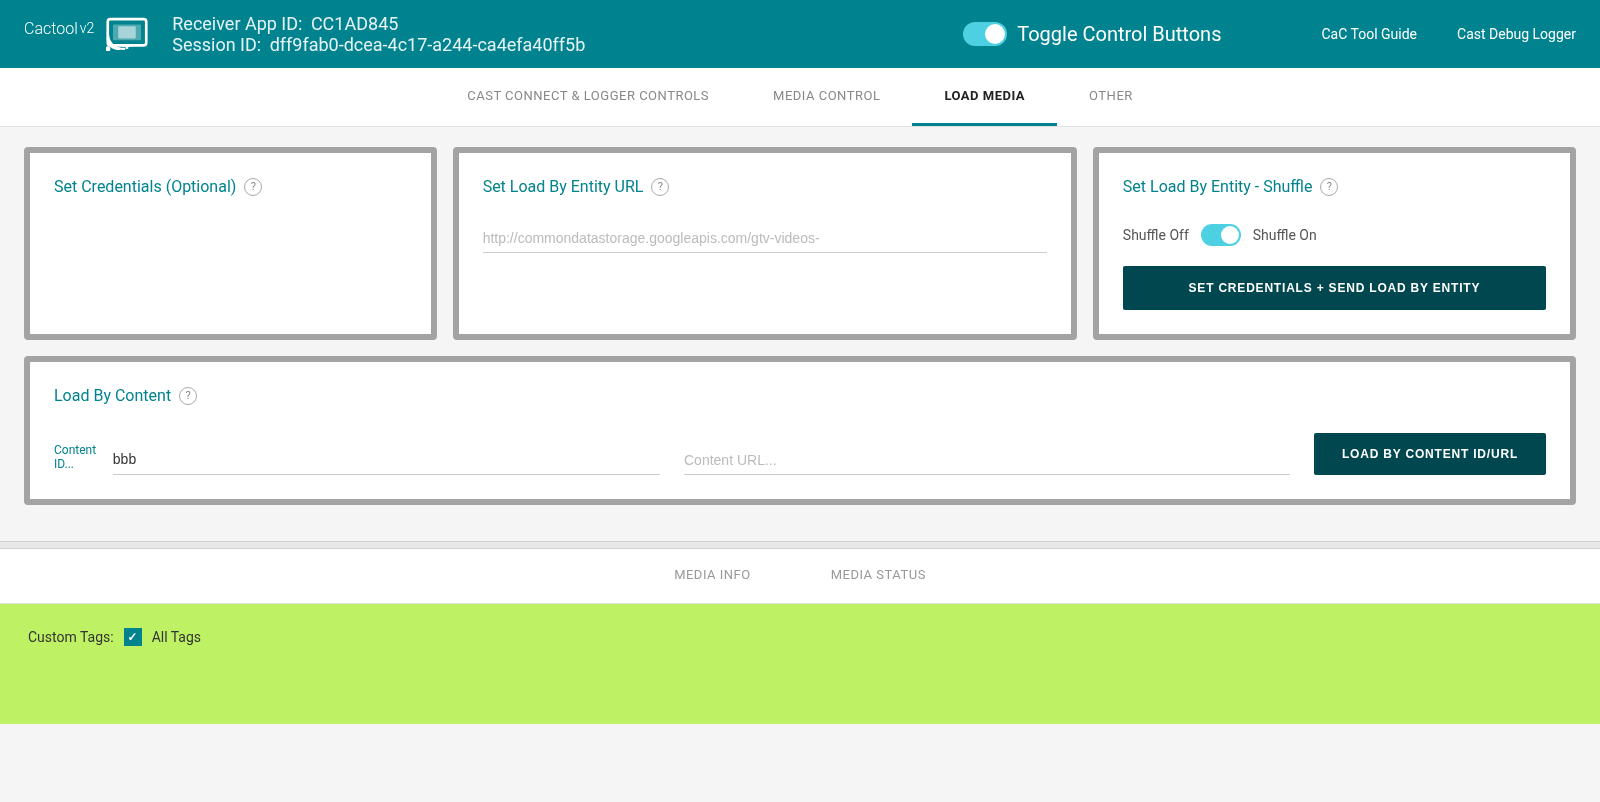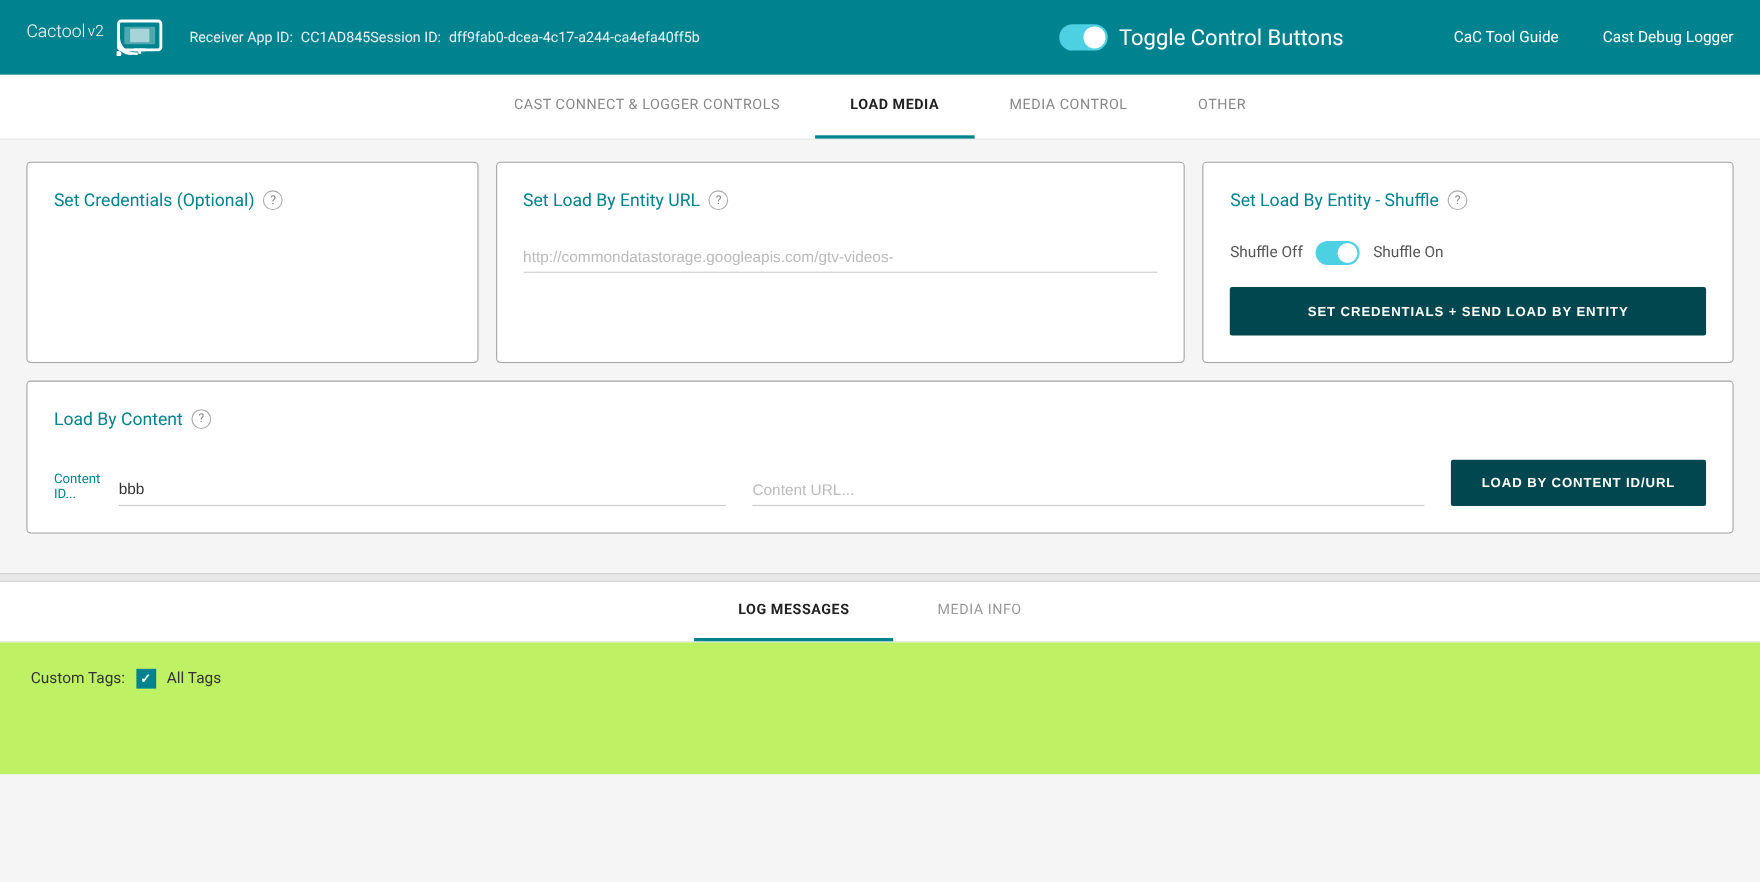--- a/index.html
+++ b/index.html
@@ -28,22 +28,22 @@
     .logo-text span {
       font-size: 16px;
       vertical-align: super;
     }
     .cast-icon {
       width: 42px;
       height: 34px;
     }
     .header-info {
       display: flex;
-      flex-direction: row;
-      font-size: 13px;
+      flex-direction: column;
+      font-size: 18px;
       color: rgba(255,255,255,0.9);
       margin-right: auto;
     }
     .header-toggle {
       display: flex;
       align-items: center;
       gap: 10px;
       margin-right: 60px;
       font-size: 20px;
     }
@@ -106,21 +106,21 @@
 
     
     .cards-row {
       display: flex;
       gap: 16px;
       margin-bottom: 16px;
     }
 
     .card {
       background: white;
-      border: 1px solid #a3a3a3;
+      border: 6px solid #a3a3a3;
       border-radius: 4px;
       padding: 24px;
     }
 
     .card-credentials {
       flex: 1;
       min-width: 0;
     }
     .card-entity-url {
       flex: 1.6;
@@ -358,22 +358,22 @@
     <div class="toggle-switch"></div>
     <span>Toggle Control Buttons</span>
   </div>
 
   <a class="header-nav-link">CaC Tool Guide</a>
   <a class="header-nav-link">Cast Debug Logger</a>
 </header>
 
 <div class="tabs-bar">
   <div class="tab-item">CAST CONNECT &amp; LOGGER CONTROLS</div>
+  <div class="tab-item">MEDIA CONTROL</div>
   <div class="tab-item active">LOAD MEDIA</div>
-  <div class="tab-item">MEDIA CONTROL</div>
   <div class="tab-item">OTHER</div>
 </div>
 
 <div class="main-content">
 
   <div class="cards-row">
 
     <div class="card card-credentials">
       <div class="card-title">
         <span>Set Credentials (Optional)</span>
@@ -423,22 +423,22 @@
     </div>
   </div>
 
 </div>
 
 <div class="section-divider"></div>
 
 <div class="bottom-section">
 
   <div class="bottom-tabs-bar">
-    <div class="bottom-tab active">LOG MESSAGES</div>
     <div class="bottom-tab">MEDIA INFO</div>
+    <div class="bottom-tab">MEDIA STATUS</div>
   </div>
 
   <div class="bottom-content">
     <div class="custom-tags-row">
       <span class="custom-tags-label">Custom Tags:</span>
       <div class="checkbox-teal"></div>
       <span class="all-tags-label">All Tags</span>
     </div>
   </div>
 

